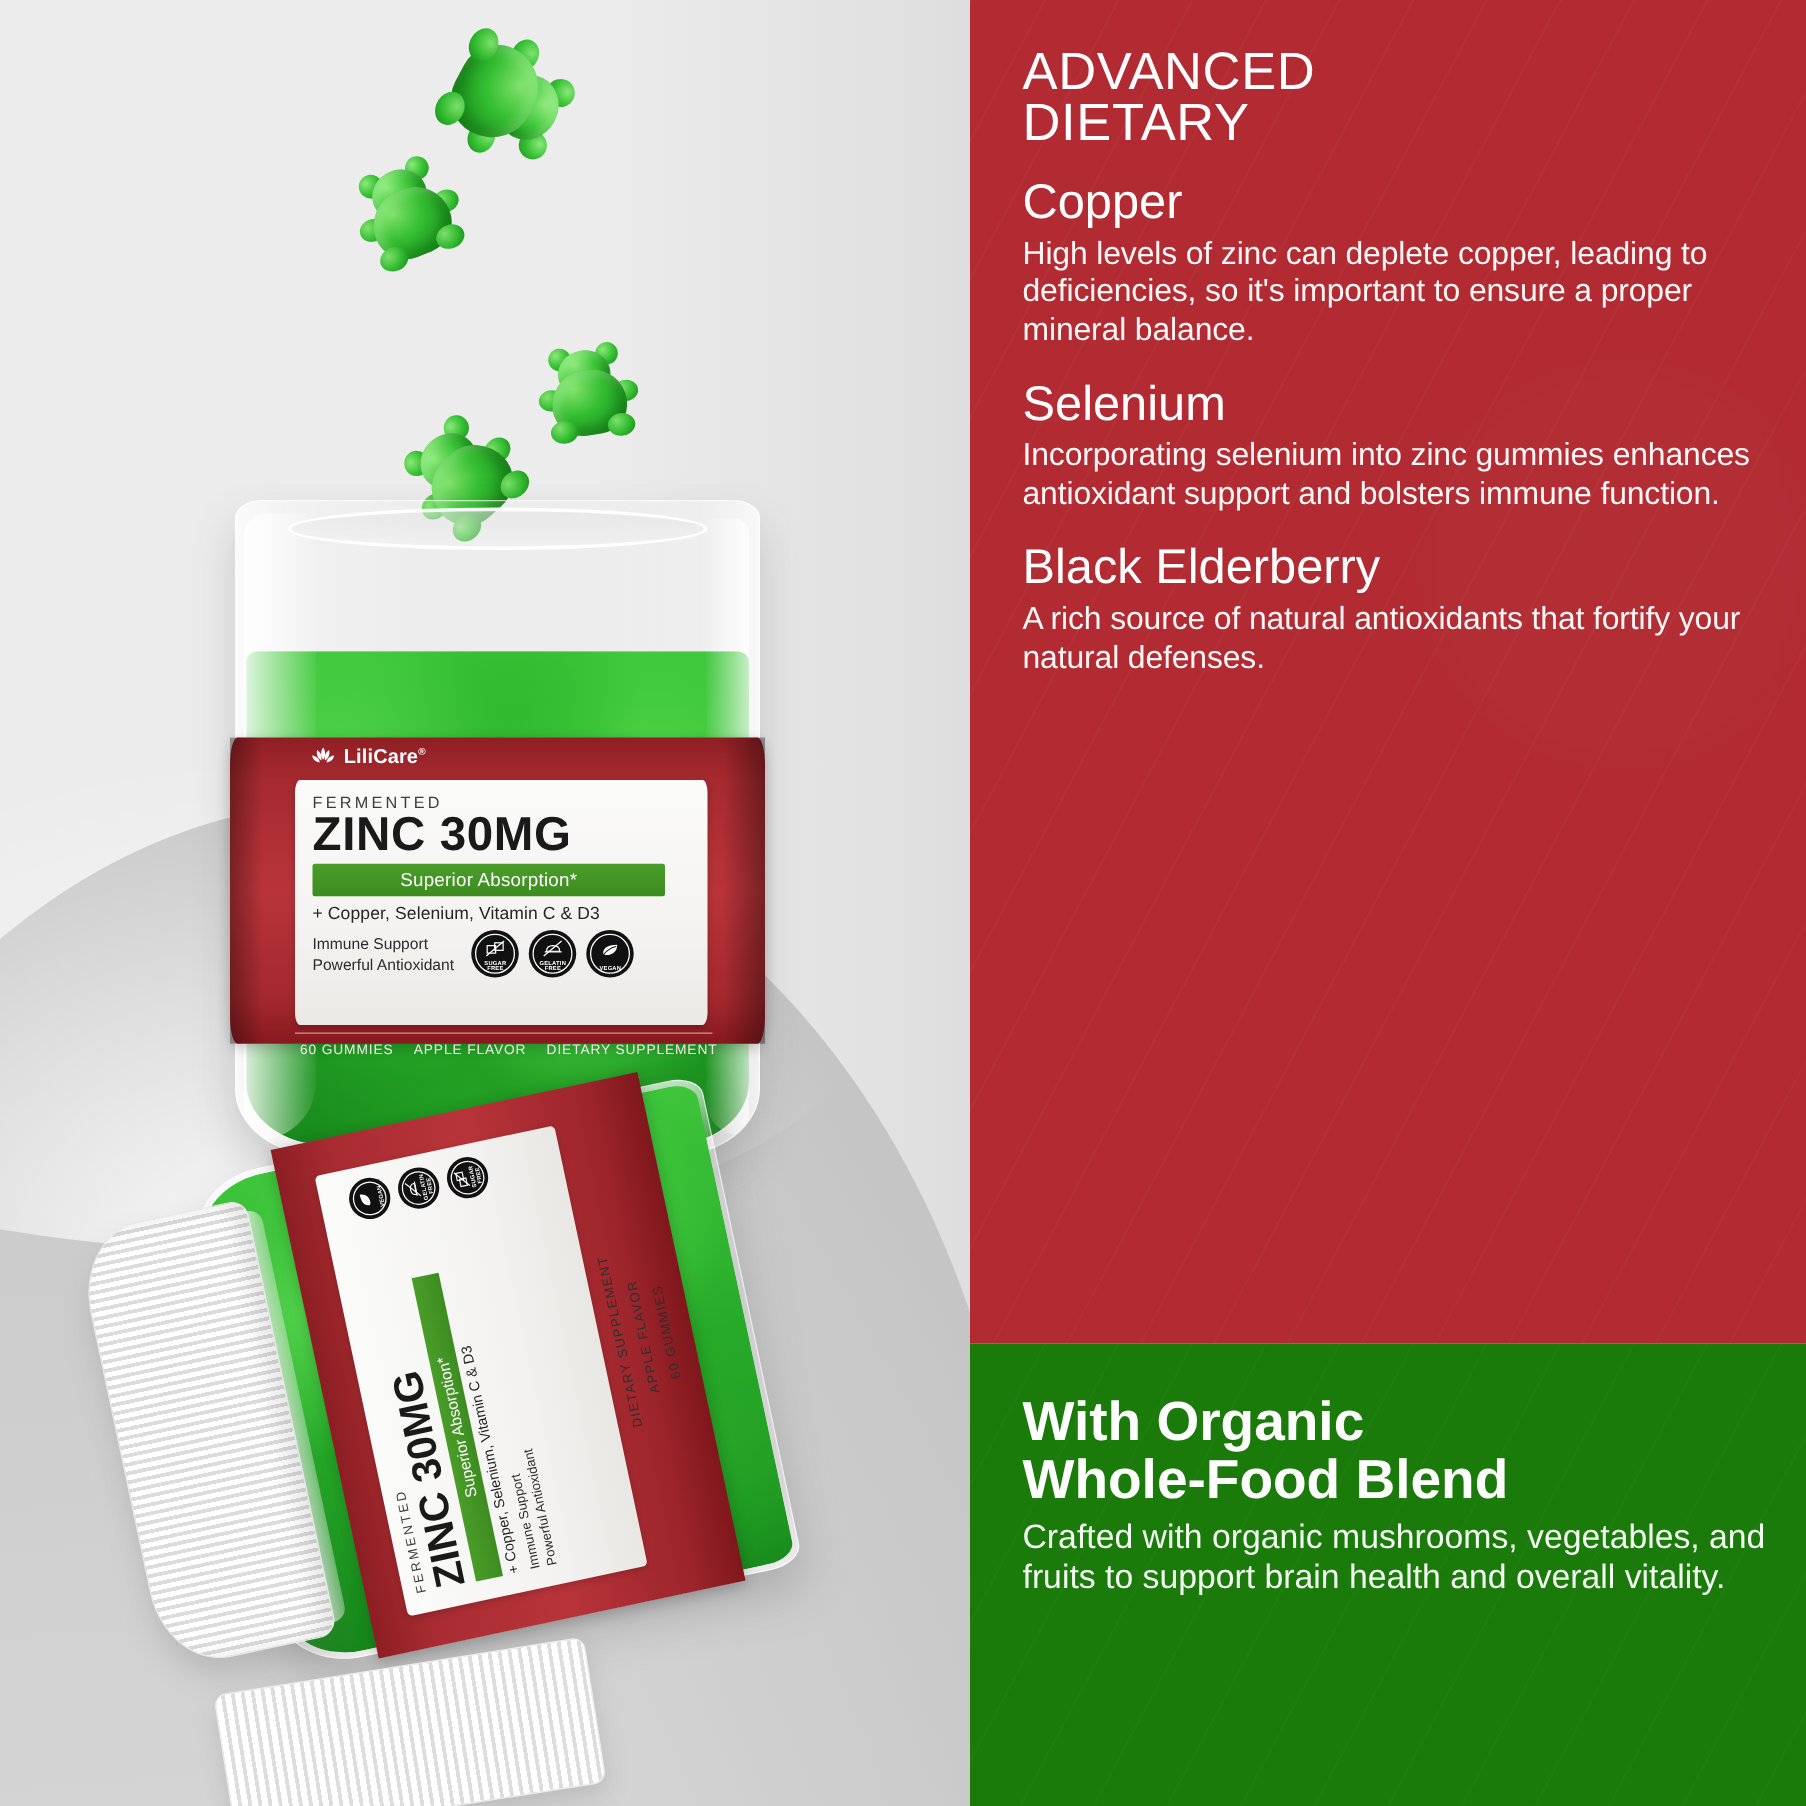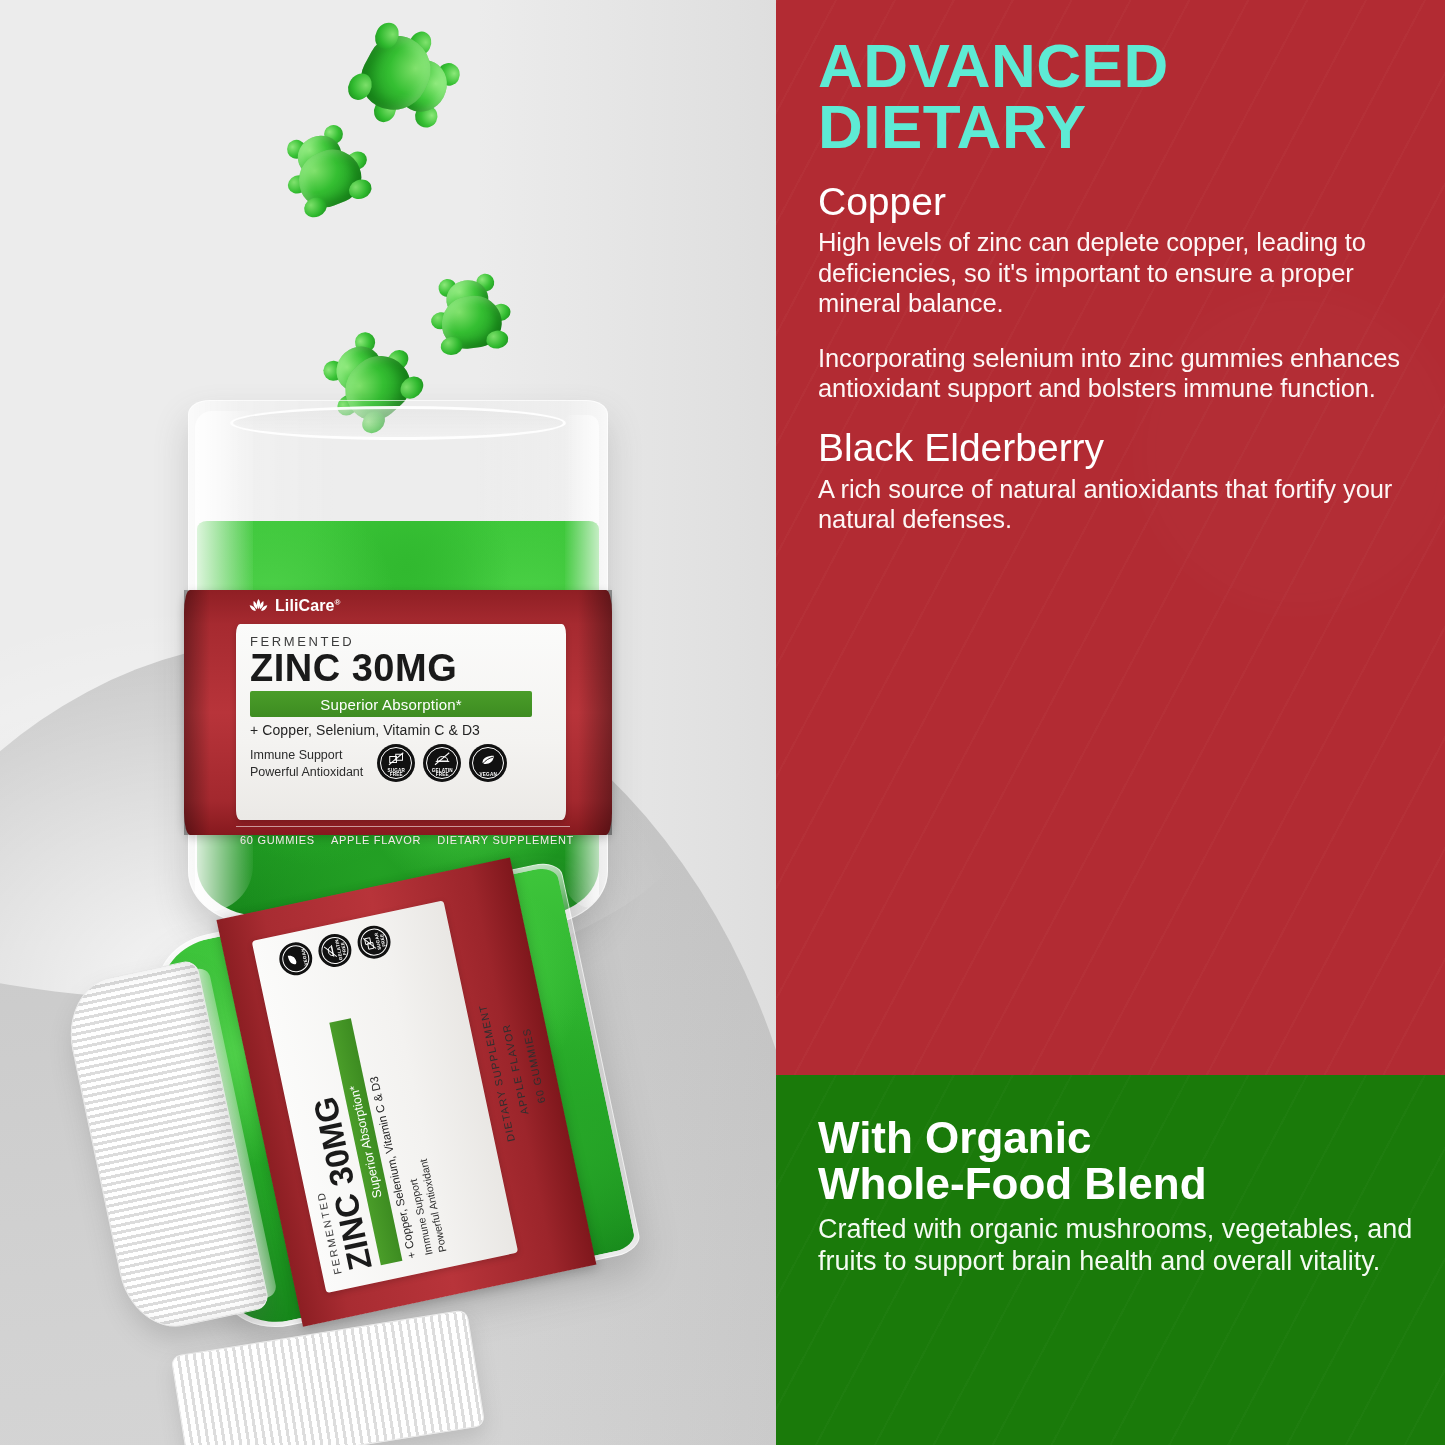--- a/index.html
+++ b/index.html
@@ -129,21 +129,21 @@
   }
   .label-band::before {
     content:""; position:absolute; left:0; top:0; width:26px; height:100%;
     background: linear-gradient(90deg, rgba(0,0,0,.34), rgba(0,0,0,0));
   }
   .label-band::after {
     content:""; position:absolute; right:0; top:0; width:34px; height:100%;
     background: linear-gradient(270deg, rgba(0,0,0,.36), rgba(0,0,0,0));
   }
   .brandrow {
-    position: absolute; left: 64px; top: 7px; display: flex; align-items: flex-end; gap: 6px; z-index: 3;
+    position: absolute; left: 64px; top: 7px; display: flex; align-items: flex-start; gap: 6px; z-index: 3;
   }
   .lotus { width: 21px; height: 17px; }
   .brandname {
     color: #ffffff; font-size: 16px; font-weight: 700; letter-spacing: .1px;
     font-family: "Liberation Sans", sans-serif;
   }
   .brandname sup { font-size: 8px; vertical-align: super; }
 
   .white-card {
     position: absolute; left: 52px; top: 34px; width: 330px; height: 196px;
@@ -300,21 +300,21 @@
   .panel-green {
     position: absolute; left: 776px; top: 1075px; width: 669px; height: 370px;
     background: #1a7a0a;
     padding: 40px 32px 0 42px; overflow: hidden;
   }
   .panel-green::before {
     content:""; position:absolute; inset:0; opacity:.08;
     background: repeating-linear-gradient(118deg, rgba(255,255,255,.25) 0 2px, rgba(255,255,255,0) 2px 52px);
   }
   .adv-title {
-    position: relative; color: #5eead4; font-size: 62px; font-weight: 700;
+    position: relative; color: #ffffff; font-size: 42px; font-weight: 400;
     line-height: .98; letter-spacing: .5px; z-index: 2;
   }
   .sec { position: relative; z-index: 2; margin-top: 24px; }
   .sec h3 {
     color: #fff; font-size: 39px; font-weight: 400; line-height: 1.04; letter-spacing: 0px;
   }
   .sec p {
     color: #fdf6f5; font-size: 25.5px; line-height: 1.2; margin-top: 5px; letter-spacing: -.1px;
   }
   .gsec { position: relative; z-index: 2; }
@@ -530,20 +530,21 @@
     <div class="adv-title">
       <div>ADVANCED</div>
       <div>DIETARY</div>
     </div>
 
     <div class="sec">
       <h3>Copper</h3>
       <p>High levels of zinc can deplete copper, leading to deficiencies, so it's important to ensure a proper mineral balance.</p>
     </div>
     <div class="sec">
+      <h3>Selenium</h3>
       <p>Incorporating selenium into zinc gummies enhances antioxidant support and bolsters immune function.</p>
     </div>
     <div class="sec">
       <h3>Black Elderberry</h3>
       <p>A rich source of natural antioxidants that fortify your natural defenses.</p>
     </div>
   </div>
 
   <div class="panel-green">
     <div class="gsec">

